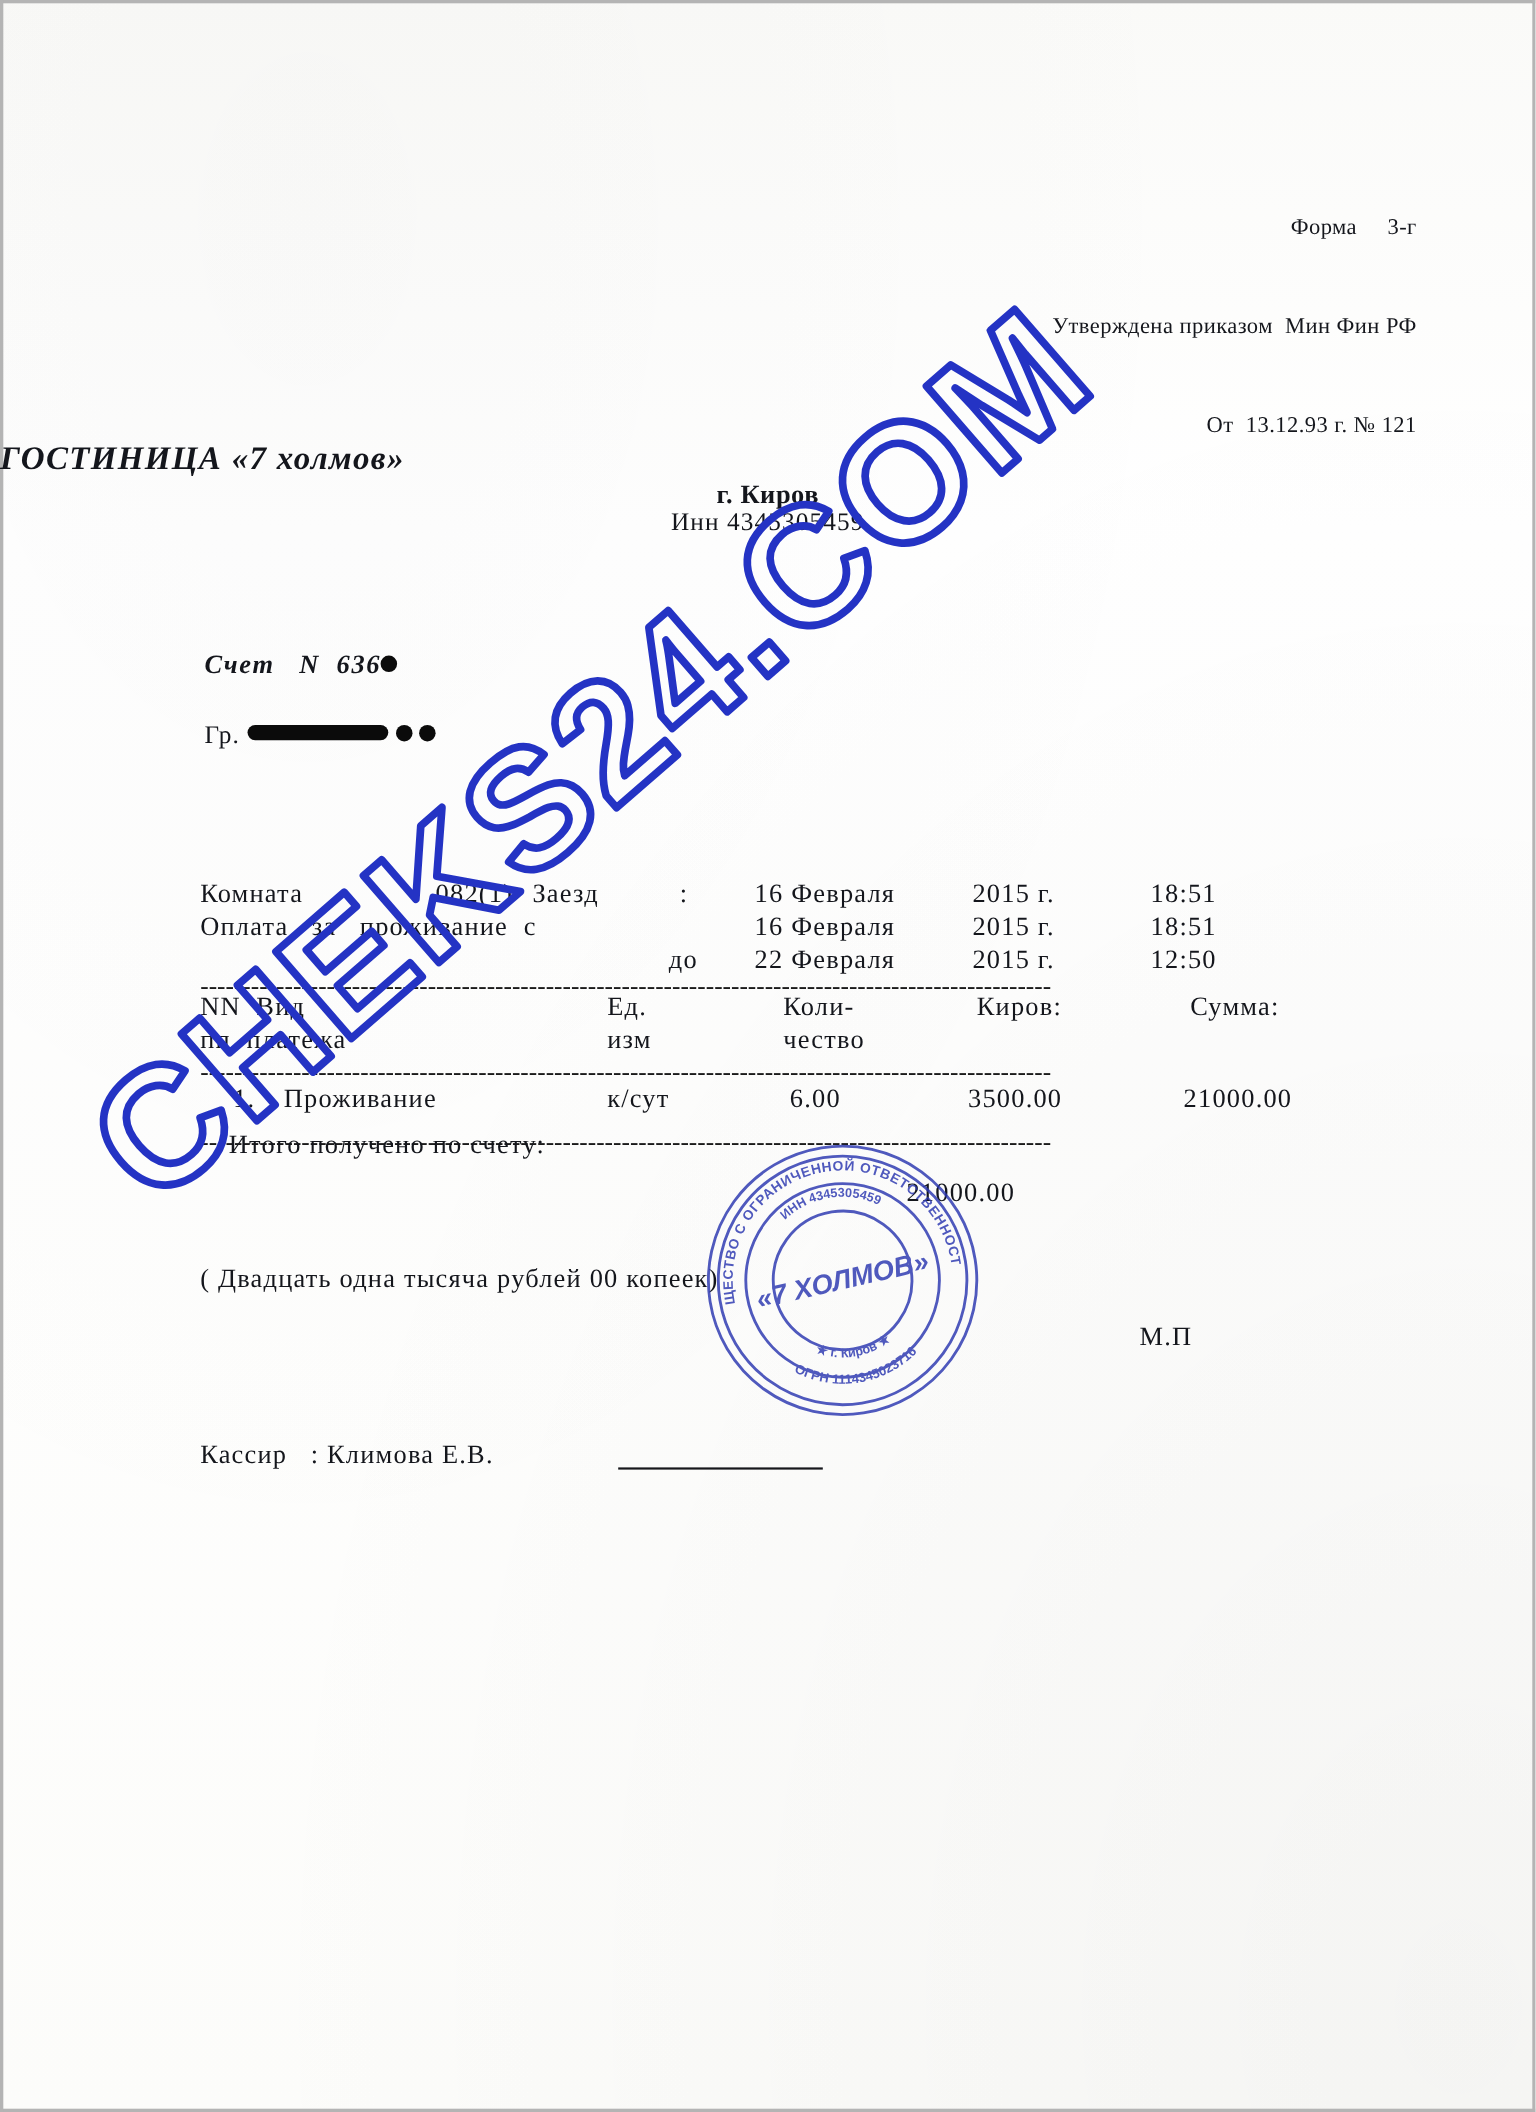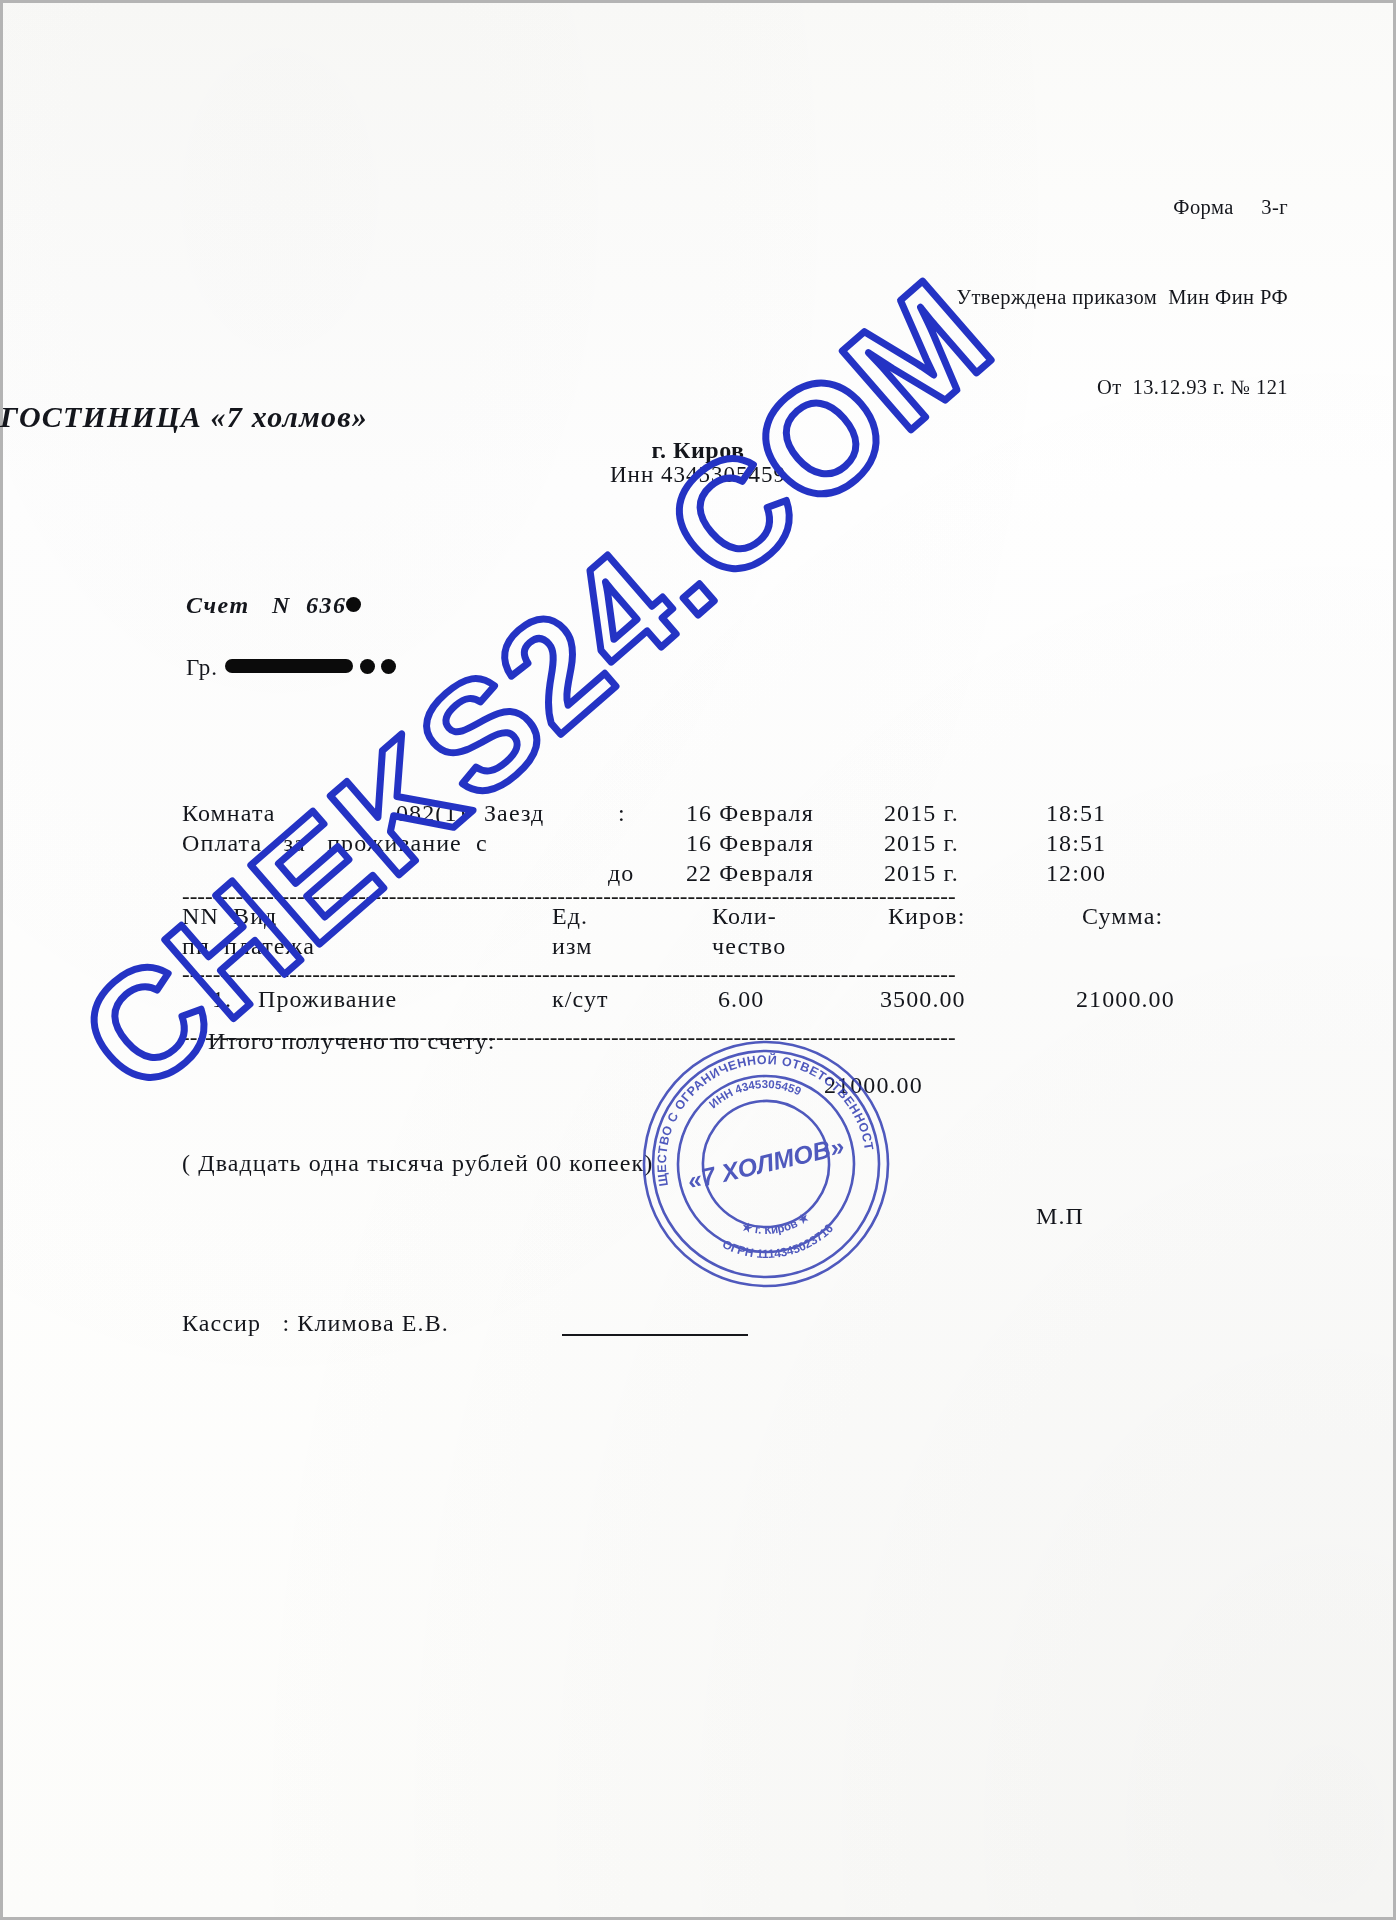--- a/index.html
+++ b/index.html
@@ -244,21 +244,21 @@
     <div class="abs r-checkin-time">18:51</div>
 
     <div class="abs r-pay-lbl">Оплата   за   проживание  с</div>
     <div class="abs r-from-date">16 Февраля</div>
     <div class="abs r-from-year">2015 г.</div>
     <div class="abs r-from-time">18:51</div>
 
     <div class="abs r-until-lbl">до</div>
     <div class="abs r-until-date">22 Февраля</div>
     <div class="abs r-until-year">2015 г.</div>
-    <div class="abs r-until-time">12:00</div>
+    <div class="abs r-until-time">12:50</div>
 
     <div class="sep sep-1">-----------------------------------------------------------------------------------------------------</div>
 
     <div class="abs th-nn">NN  Вид</div>
     <div class="abs th-pp">пп  платежа</div>
     <div class="abs th-unit1">Ед.</div>
     <div class="abs th-unit2">изм</div>
     <div class="abs th-qty1">Коли-</div>
     <div class="abs th-qty2">чество</div>
     <div class="abs th-price">Киров:</div>

